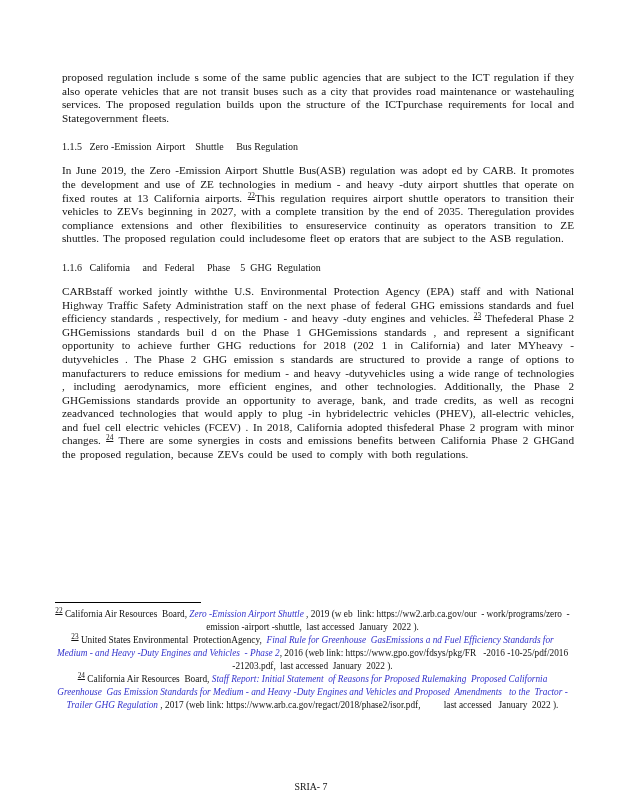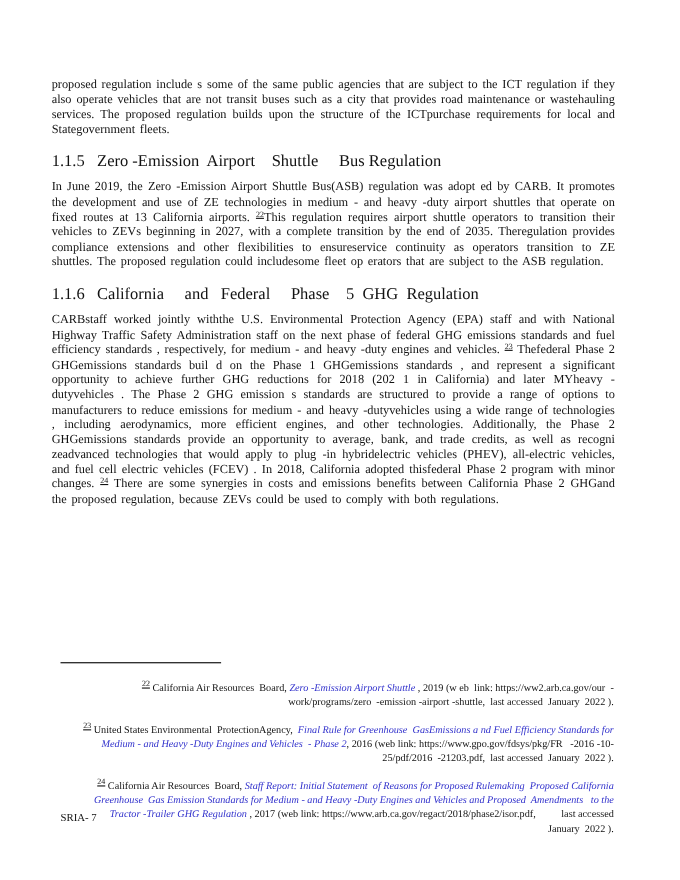--- a/index.html
+++ b/index.html
@@ -12,34 +12,34 @@
     width: 618px;
     height: 800px;
     background: #ffffff;
     font-family: "Liberation Serif", serif;
     color: #121212;
     overflow: hidden;
   }
   .content {
     position: absolute;
     top: 71px;
-    left: 47px;
+    left: 62px;
     width: 512px;
   }
   .para {
     margin: 0 0 14px 0;
     font-size: 11.2px;
     line-height: 13.6px;
     text-align: justify;
     word-spacing: 1.5px;
     overflow-wrap: break-word;
   }
   .heading {
     margin: 0 0 9px 0;
-    font-size: 15px;
+    font-size: 10px;
     font-weight: normal;
     line-height: 16px;
     white-space: pre;
   }
   .seg-sup {
     font-size: 7.3px;
     line-height: 0;
     vertical-align: 4px;
     text-decoration: underline;
   }
@@ -54,32 +54,33 @@
     width: 146px;
     border-top: 1.4px solid #000000;
   }
   .footnotes {
     position: absolute;
     top: 608px;
     left: 55px;
     width: 515px;
   }
   .footnote {
-    margin: 12px;
+    margin: 0;
     font-size: 9.3px;
     line-height: 13px;
-    text-align: right;
+    text-align: center;
     white-space: pre-wrap;
     overflow-wrap: break-word;
   }
   .page-number {
     position: absolute;
-    top: 738px;
+    top: 781px;
     left: 55px;
     width: 512px;
+    text-align: center;
     font-size: 9.8px;
   }
 </style>
 </head>
 <body>
 
 <div class="page">
   <div class="content">
     <p class="para"><span>proposed regulation include s some of the same public agencies that are subject to the ICT regulation if they also operate vehicles that are not transit buses such as a city that provides road maintenance or wastehauling services. The proposed regulation builds upon the structure of the ICTpurchase requirements for local and Stategovernment fleets.</span></p>
 

